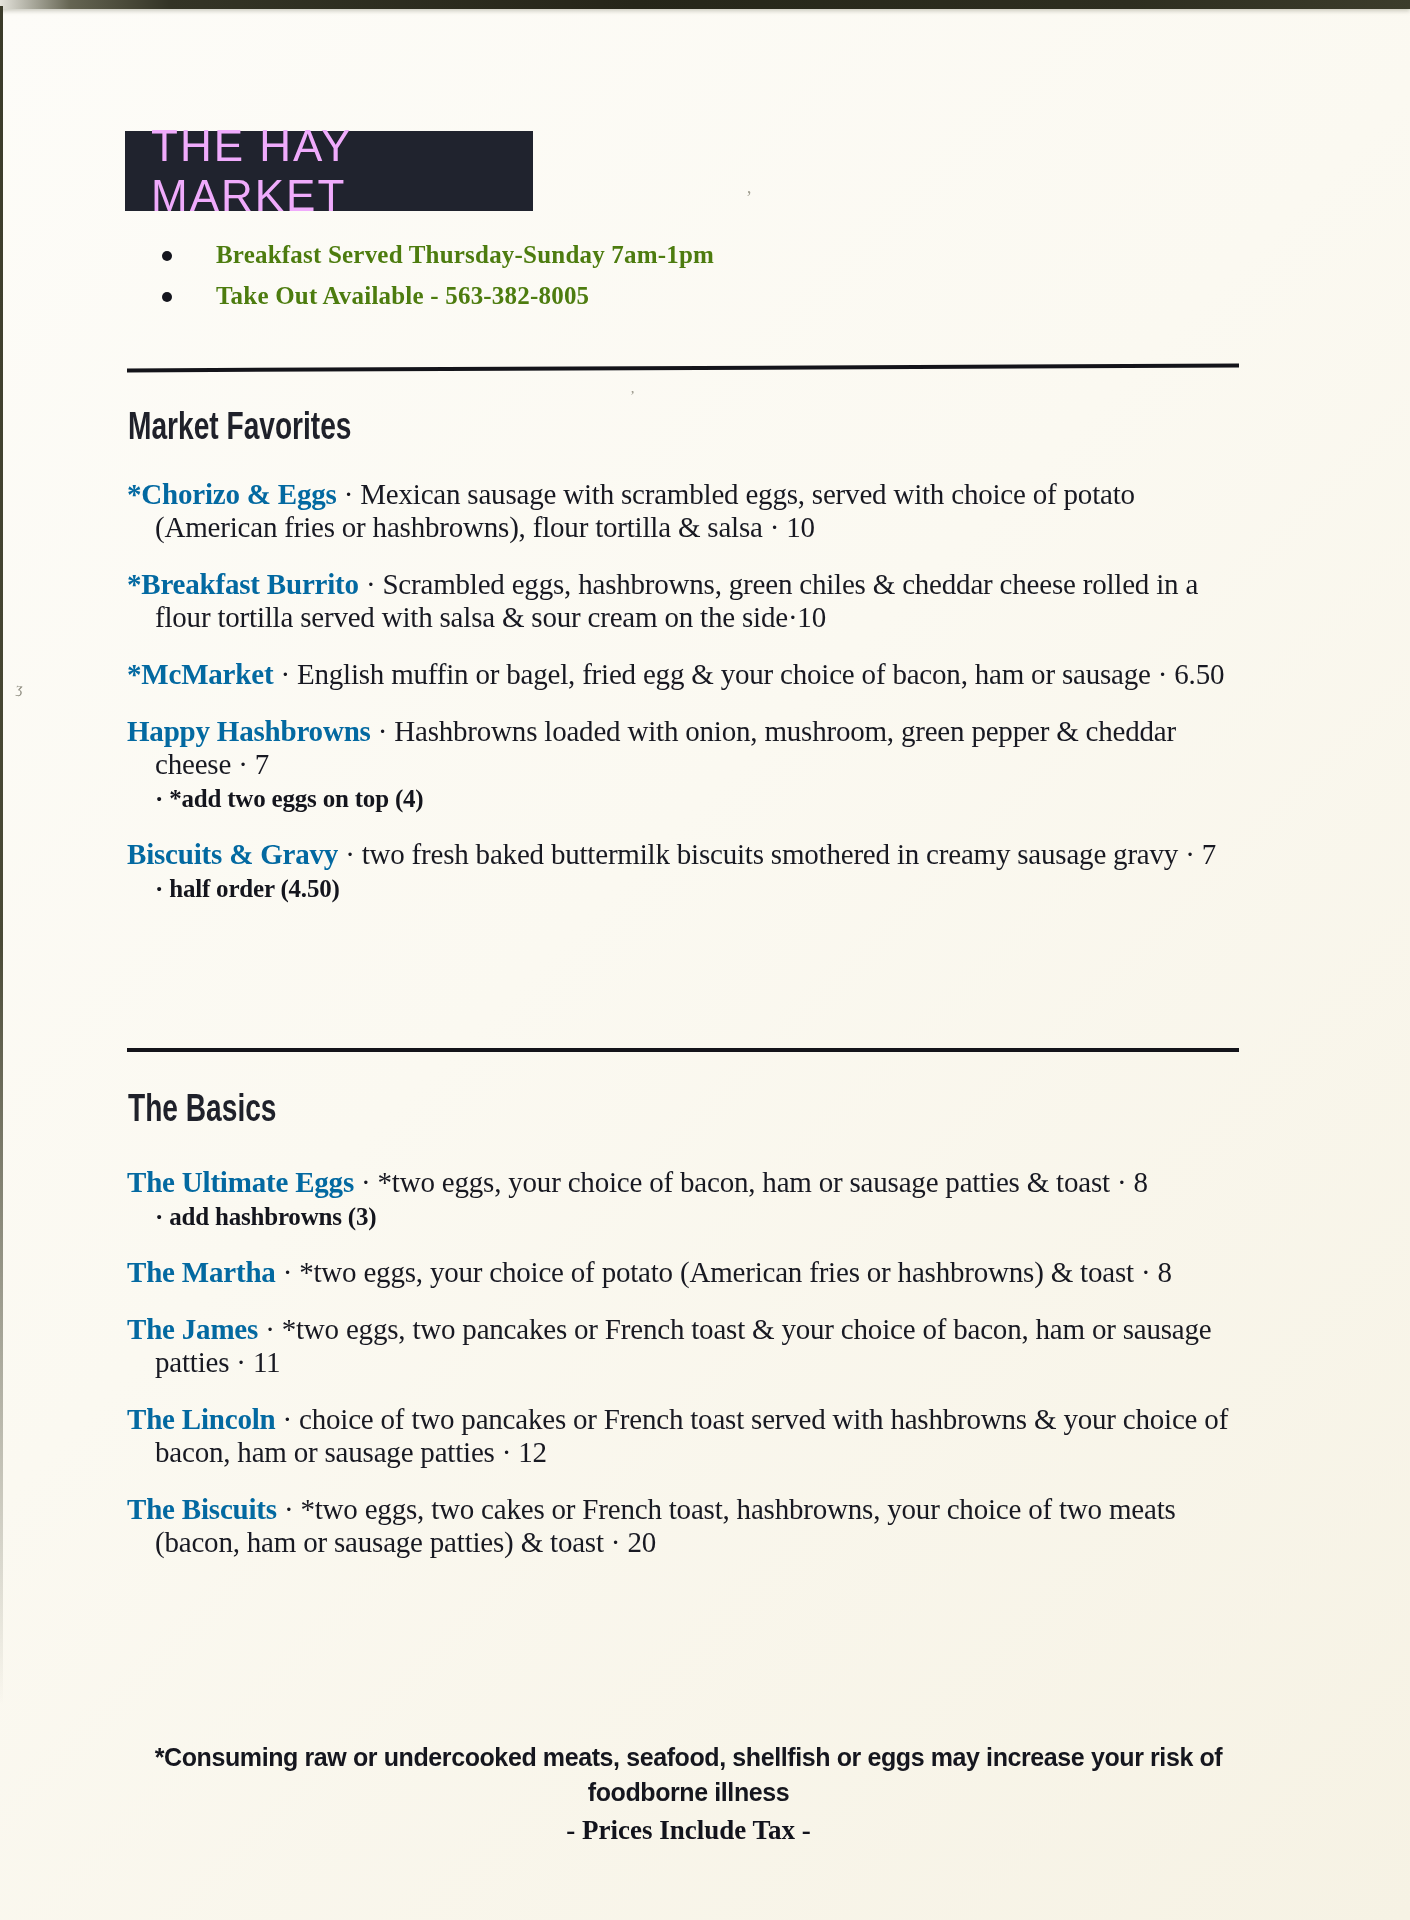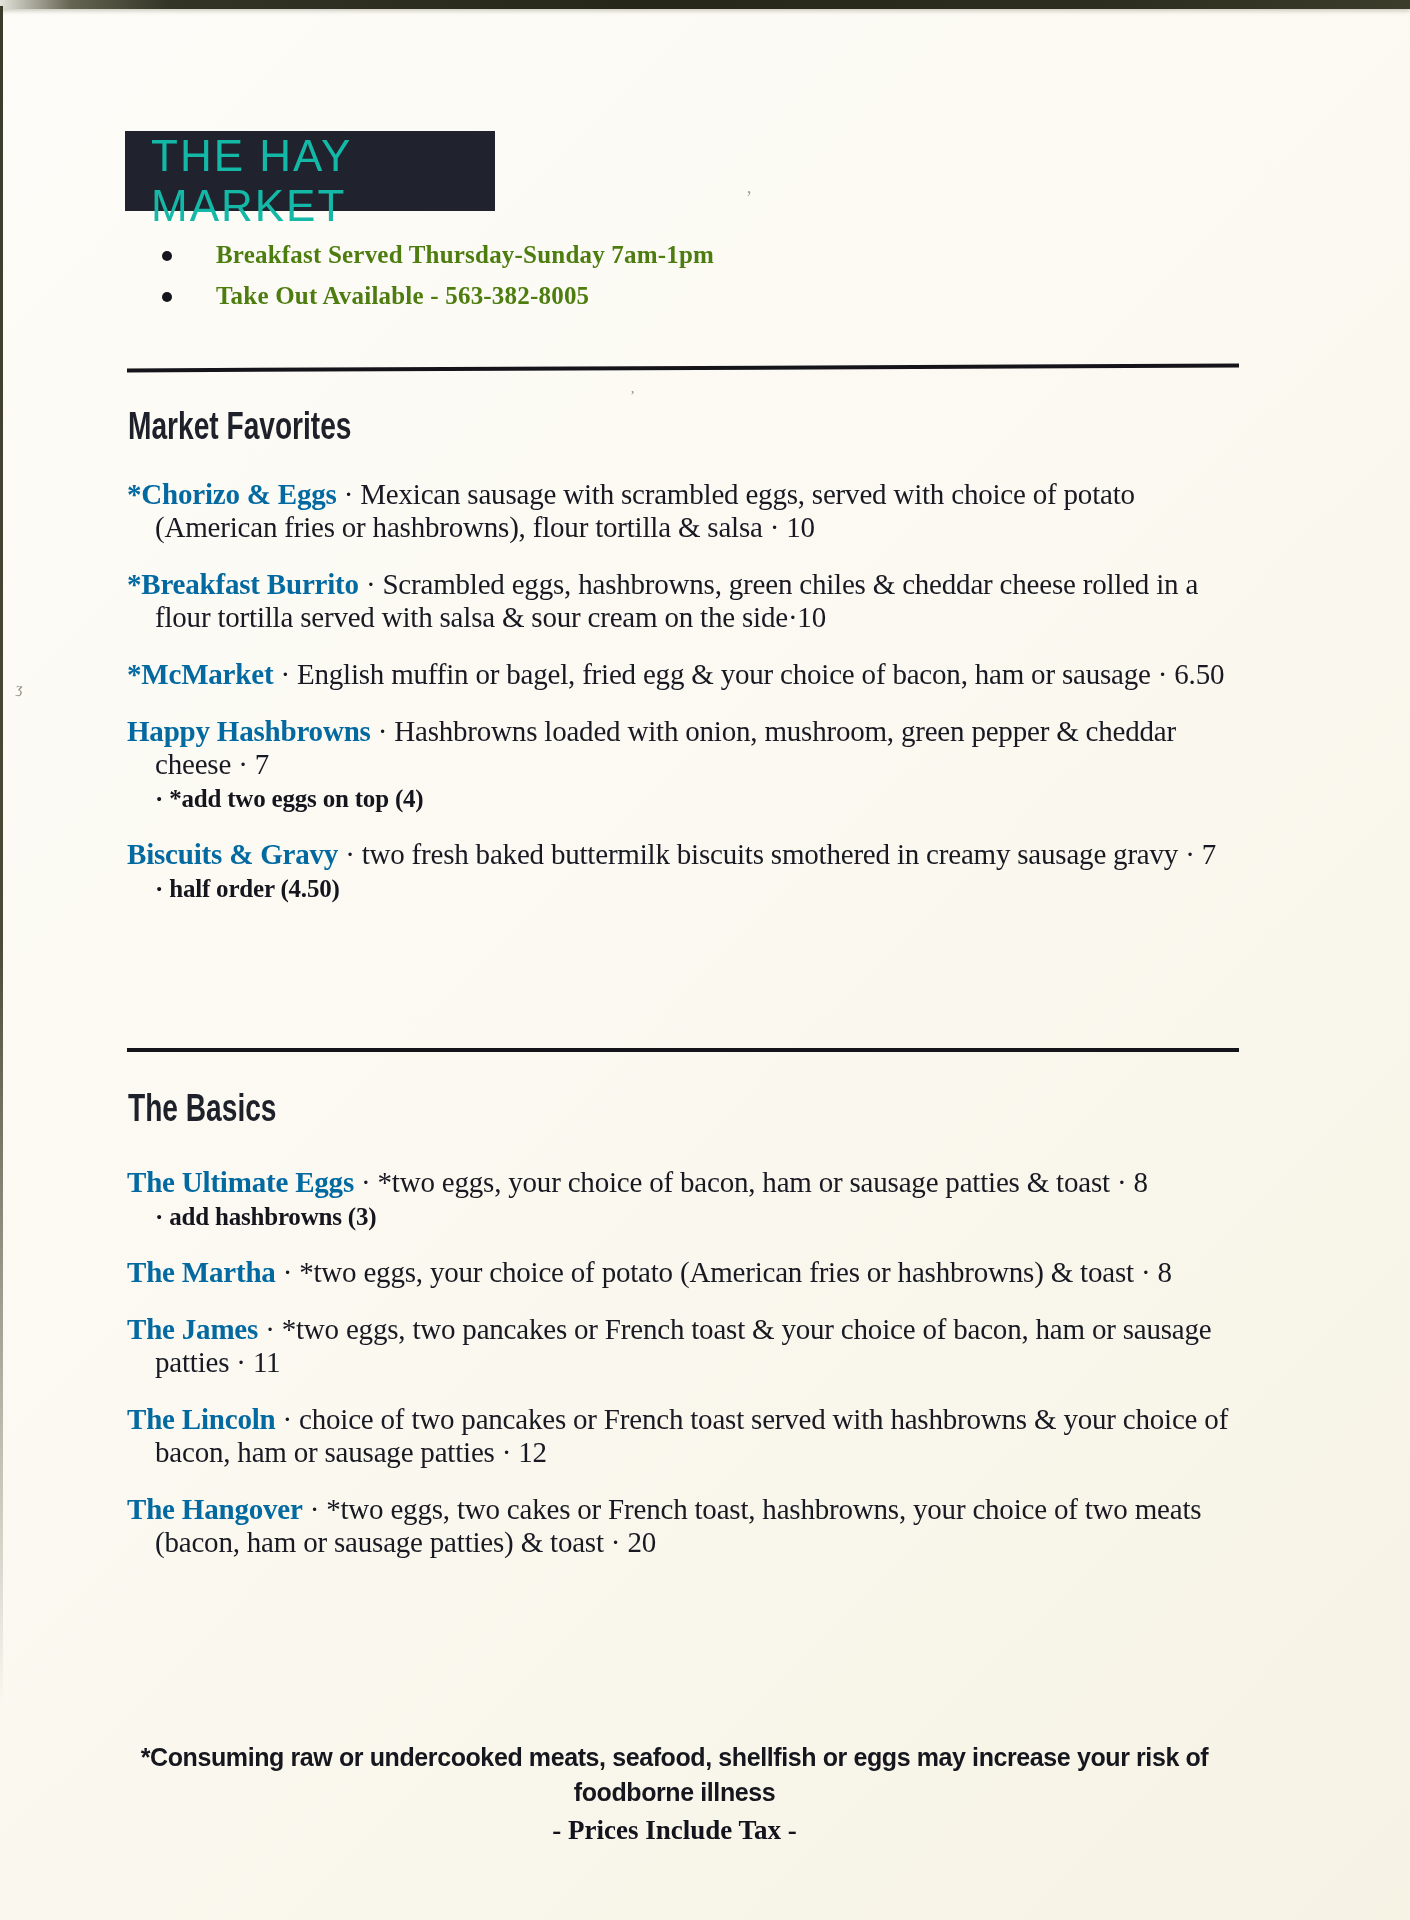--- a/index.html
+++ b/index.html
@@ -18,22 +18,22 @@
   .left-edge{
     position:absolute;top:6px;left:0;width:3px;height:1700px;
     background:linear-gradient(to bottom,#3b3b2a 0%,#4a4a36 55%,rgba(74,74,54,0) 100%);
   }
   .speck{position:absolute;color:#8f8d80;font-family:"Liberation Serif",serif;}
   .speck-squiggle{top:680px;left:16px;font-size:15px;transform:rotate(8deg);}
   .speck-1{top:188px;left:746px;font-size:18px;color:#a09e90;}
   .speck-2{top:388px;left:630px;font-size:15px;color:#979588;}
   
   .title-box{
-    position:absolute;left:125px;top:131px;width:370px;height:80px;
-    background:#20232e;color:#14b8a6;display:flex;
+    position:absolute;left:125px;top:131px;width:408px;height:80px;
+    background:#20232e;color:#f0abfc;display:flex;align-items:center;
     padding-left:26px;box-sizing:border-box;
     font-family:"Liberation Sans","DejaVu Sans",sans-serif;
     font-size:44px;letter-spacing:2px;font-weight:500;
   }
   .info-bullets{position:absolute;left:162px;top:241px;}
   .info-row{display:flex;align-items:flex-start;height:41px;}
   .info-dot{width:10px;height:10px;border-radius:50%;background:#14151d;margin-top:10px;flex:0 0 auto;}
   .info-text{
     margin-left:44px;font-size:25px;font-weight:700;color:#4d7c0f;
     letter-spacing:.2px;white-space:nowrap;
@@ -59,21 +59,21 @@
   .item-line{
     margin:0;font-size:29px;line-height:33px;color:#181922;
     padding-left:28px;text-indent:-28px;letter-spacing:-.2px;
   }
   .item-name{font-weight:700;color:#0369a1;}
   .item-note{
     margin:3px 0 0 28px;font-size:25px;line-height:30px;font-weight:700;
     color:#14151d;letter-spacing:-.2px;
   }
   
-  .footer{position:absolute;left:117px;top:1740px;width:1115px;text-align:center;}
+  .footer{position:absolute;left:131px;top:1740px;width:1115px;text-align:center;}
   .footer-line{margin:0;}
   .disclaimer{
     font-family:"Liberation Sans","DejaVu Sans",sans-serif;
     font-size:25px;line-height:35px;font-weight:700;color:#15161e;letter-spacing:-.4px;
   }
   .tax-note{font-size:27px;line-height:36px;font-weight:700;color:#12131c;margin-top:2px;}
 </style>
 </head>
 <body>
 
@@ -130,21 +130,21 @@
     <div class="menu-item">
       <p class="item-line"><span class="item-name">The Martha</span> · <span class="item-desc">*two eggs, your choice of potato (American fries or hashbrowns) &amp; toast</span> · <span class="item-price">8</span></p>
     </div>
     <div class="menu-item">
       <p class="item-line"><span class="item-name">The James</span> · <span class="item-desc">*two eggs, two pancakes or French toast &amp; your choice of bacon, ham or sausage patties</span> · <span class="item-price">11</span></p>
     </div>
     <div class="menu-item">
       <p class="item-line"><span class="item-name">The Lincoln</span> · <span class="item-desc">choice of two pancakes or French toast served with hashbrowns &amp; your choice of bacon, ham or sausage patties</span> · <span class="item-price">12</span></p>
     </div>
     <div class="menu-item">
-      <p class="item-line"><span class="item-name">The Hangover</span> · <span class="item-desc">*two eggs, two cakes or French toast, hashbrowns, your choice of two meats (bacon, ham or sausage patties) &amp; toast</span> · <span class="item-price">20</span></p>
+      <p class="item-line"><span class="item-name">The Biscuits</span> · <span class="item-desc">*two eggs, two cakes or French toast, hashbrowns, your choice of two meats (bacon, ham or sausage patties) &amp; toast</span> · <span class="item-price">20</span></p>
     </div>
   </div>
 
 <div class="footer">
   <p class="footer-line disclaimer">*Consuming raw or undercooked meats, seafood, shellfish or eggs may increase your risk of</p>
   <p class="footer-line disclaimer">foodborne illness</p>
   <p class="footer-line tax-note">- Prices Include Tax -</p>
 </div>
 
 </body></html>

